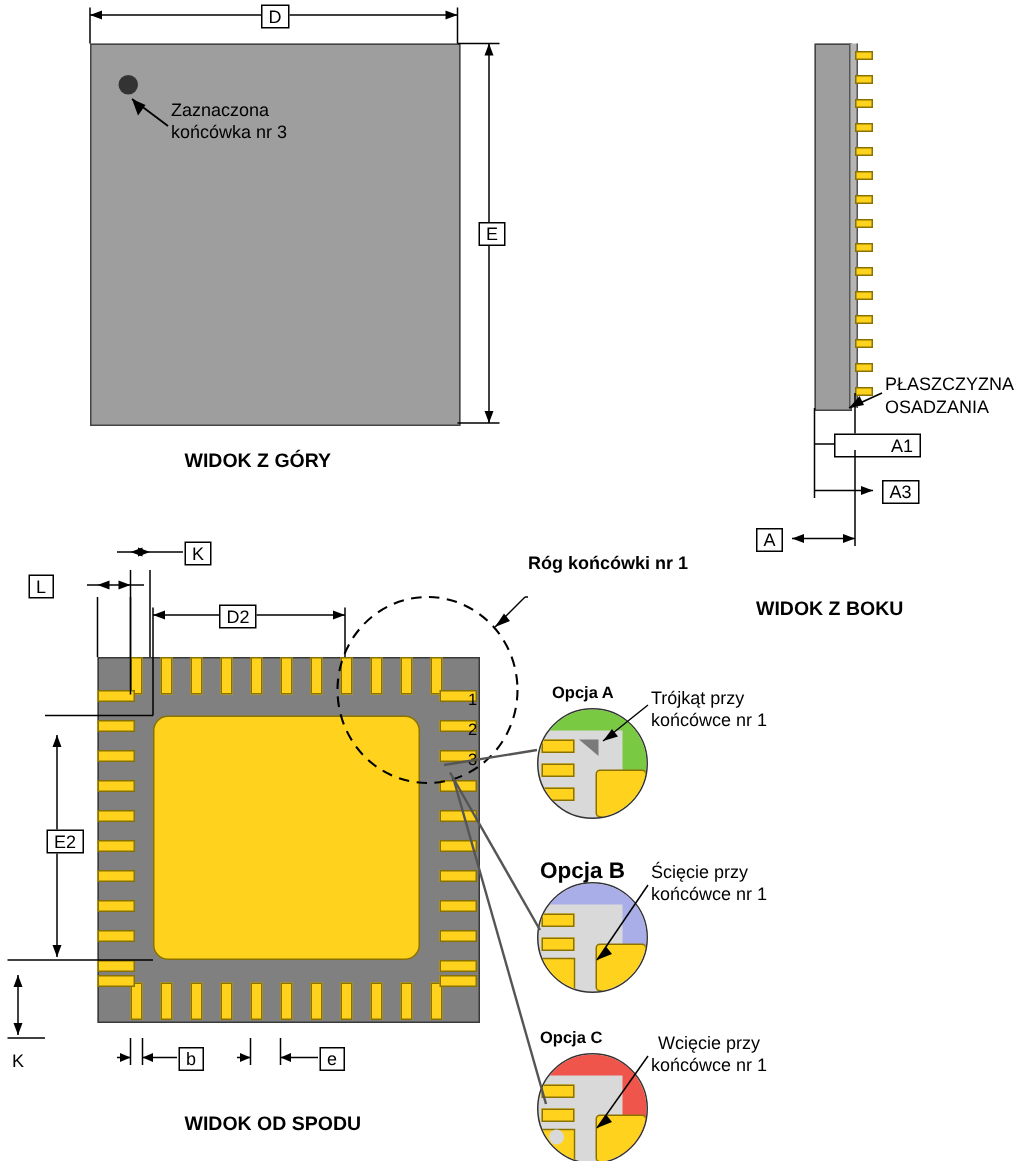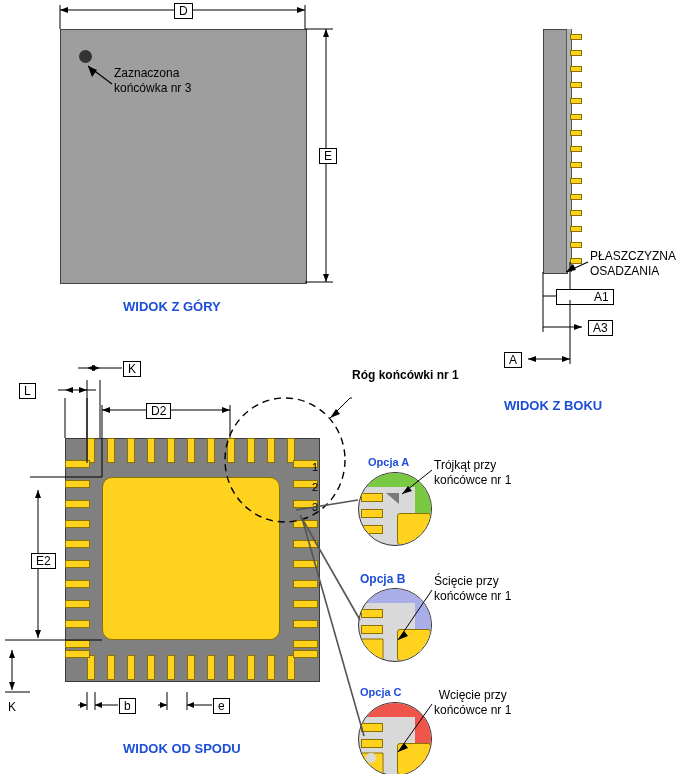--- a/index.html
+++ b/index.html
@@ -5,21 +5,21 @@
   html,body{margin:0;padding:0;}
   body{
     width:688px;height:774px;
     background:#ffffff;
     font-family:"Liberation Sans", sans-serif;
     position:relative;
     overflow:hidden;
   }
   .abs{position:absolute;}
   .lbl{font-size:12px;color:#000;line-height:1.25;white-space:pre;}
-  .lbl-b{font-size:13px;font-weight:bold;color:#1d4ed8;white-space:pre;}
+  .lbl-b{font-size:13px;font-weight:bold;color:#000000;white-space:pre;}
   .lbl-s{font-size:11px;color:#000;white-space:pre;}
   .dimbox{
     border:1px solid #000;background:#fff;
     font-size:12px;color:#000;
     padding:0 4px;line-height:14px;height:14px;
     display:flex;align-items:center;justify-content:center;
     box-sizing:content-box;
   }
   svg{position:absolute;overflow:visible;}
   .body-gray{background:#9e9e9e;border:1px solid #444;}
@@ -265,21 +265,21 @@
   </svg>
 </div>
 <svg style="left:0;top:0;width:688px;height:774px;">
   <line x1="402" y1="494" x2="432" y2="470" stroke="#000" stroke-width="1"></line>
   <polygon points="402,494 412,491 408,486" fill="#000"></polygon>
   <line x1="296" y1="510" x2="358" y2="500" stroke="#555" stroke-width="1.6"></line>
 </svg>
 <div class="abs lbl" style="left:434px;top:458px;">Trójkąt przy
 końcówce nr 1</div>
 
-<div class="abs lbl-b" style="left:360px;top:572px;font-size:12px;">Opcja B</div>
+<div class="abs lbl-b" style="left:360px;top:572px;font-size:15px;">Opcja B</div>
 <div class="abs circ" style="left:358px;top:588px;width:72px;height:72px;background:#d9d9d9;">
   <div style="position:absolute;left:0;top:0;width:100%;height:14px;background:#a9aee8;"></div>
   <div style="position:absolute;right:0;top:0;width:16px;height:100%;background:#a9aee8;"></div>
   <div class="pad" style="position:absolute;left:2px;top:20px;width:22px;height:9px;"></div>
   <div class="pad" style="position:absolute;left:2px;top:36px;width:22px;height:9px;"></div>
   <div class="pad" style="position:absolute;left:38px;top:40px;width:34px;height:32px;border-radius:3px;"></div>
   <svg style="left:0;top:0;width:72px;height:72px;">
     <polygon points="2,50 24,50 24,72 2,72" fill="#FFD21E" stroke="#8a7200" stroke-width="1"></polygon>
     <polygon points="2,50 24,72 2,72" fill="#FFD21E"></polygon>
   </svg>

